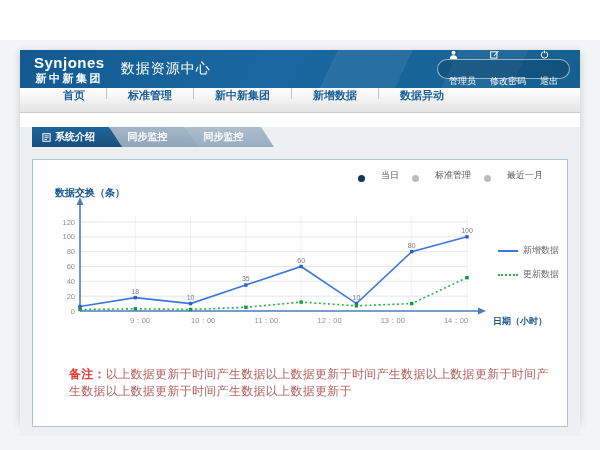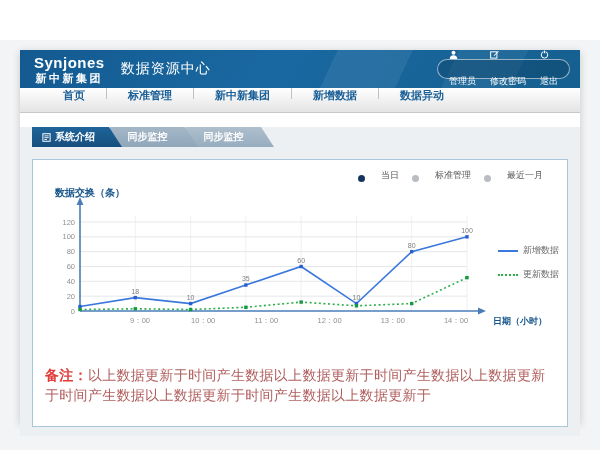--- a/index.html
+++ b/index.html
@@ -68,21 +68,21 @@
   .radios { position:absolute; top:9px; right:24px; display:flex; gap:13px; align-items:center; font-size:9px; color:#555; z-index:2; }
   .radios .opt { display:flex; align-items:flex-end; gap:16px; cursor:pointer; }
   .radios .dot { width:7px; height:7px; border-radius:50%; background:#b9bdc2; }
   .radios .opt.sel .dot { background:#16355e; }
   .ylabel { position:absolute; left:22px; top:26px; font-size:10px; font-weight:bold; color:#16548a; z-index:2; }
   .legend { position:absolute; right:8px; top:84px; z-index:2; }
   .legend .lrow { display:flex; align-items:center; gap:5px; margin-bottom:11px; font-size:9px; color:#666; cursor:pointer; }
   .legend .samp { width:20px; }
   .legend .samp.solid { height:0; border-top:2px solid #3b78dd; }
   .legend .samp.dotted { height:0; border-top:2px dotted #2fae4e; }
-  .note { position:absolute; left:12px; right:14px; top:206px; font-size:14px; color:#b05e5e; letter-spacing:.3px; line-height:1.4; }
+  .note { position:absolute; left:36px; right:14px; top:206px; font-size:12px; color:#b05e5e; letter-spacing:.3px; line-height:1.4; }
   .note b { color:#e23b3b; }
   
   #chart-svg { position:absolute; inset:0; width:100%; height:100%; }
   #chart-svg text { font-family:"Liberation Sans","DejaVu Sans",sans-serif; }
   #chart-svg .tick { font-size:7.5px; fill:#8f8f8f; }
   #chart-svg .vlabel { font-size:7px; fill:#7d7d7d; }
   #chart-svg .axis-name { font-size:9px; font-weight:bold; fill:#16548a; }
 </style>
 </head>
 <body>

